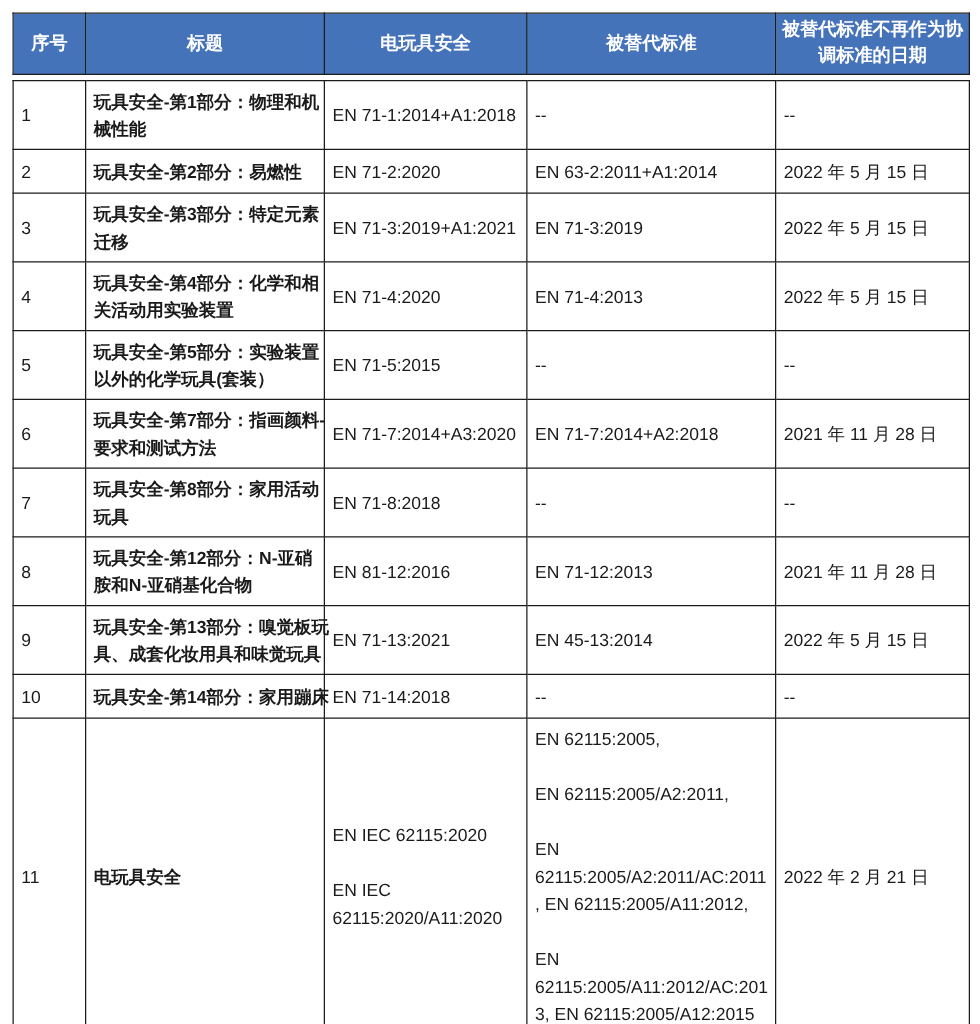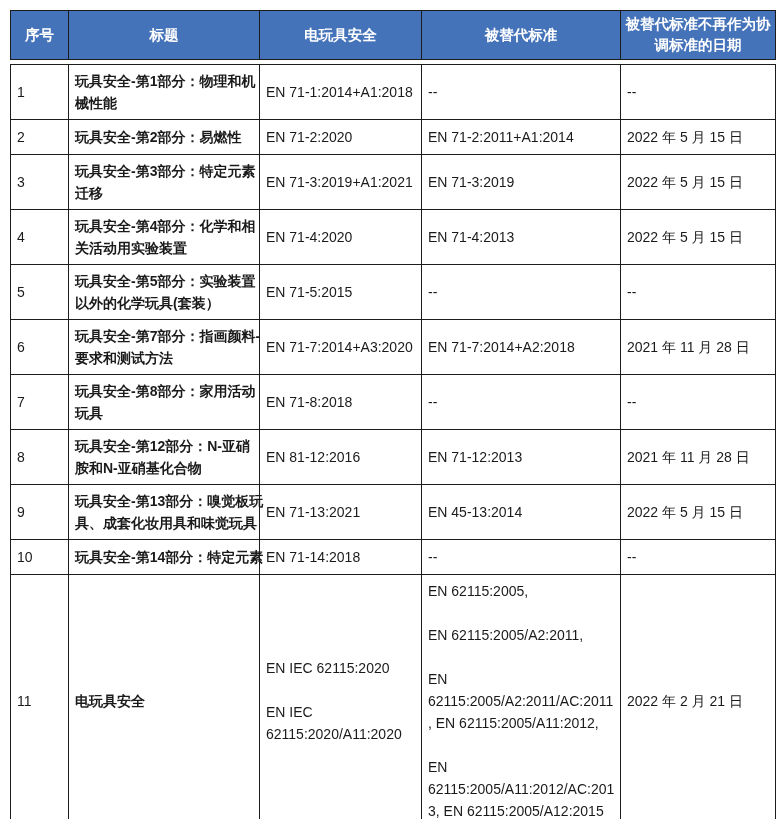--- a/index.html
+++ b/index.html
@@ -105,21 +105,21 @@
           <td class="col-ref">EN 71-1:2014+A1:2018</td>
           <td class="col-replaced">--</td>
           <td class="col-date">--</td>
         </tr>
         <tr>
           <td class="col-no">2</td>
           <td class="col-title cjk">
             <div class="line">玩具安全-第2部分：易燃性</div>
           </td>
           <td class="col-ref">EN 71-2:2020</td>
-          <td class="col-replaced">EN 71-2:2011+A1:2014</td>
+          <td class="col-replaced">EN 63-2:2011+A1:2014</td>
           <td class="col-date">2022 年 5 月 15 日</td>
         </tr>
         <tr>
           <td class="col-no">3</td>
           <td class="col-title cjk">
             <div class="line">玩具安全-第3部分：特定元素</div>
             <div class="line">迁移</div>
           </td>
           <td class="col-ref">EN 71-3:2019+A1:2021</td>
           <td class="col-replaced">EN 71-3:2019</td>
@@ -181,21 +181,21 @@
             <div class="line">玩具安全-第13部分：嗅觉板玩</div>
             <div class="line">具、成套化妆用具和味觉玩具</div>
           </td>
           <td class="col-ref">EN 71-13:2021</td>
           <td class="col-replaced">EN 45-13:2014</td>
           <td class="col-date">2022 年 5 月 15 日</td>
         </tr>
         <tr>
           <td class="col-no">10</td>
           <td class="col-title cjk">
-            <div class="line">玩具安全-第14部分：特定元素</div>
+            <div class="line">玩具安全-第14部分：家用蹦床</div>
           </td>
           <td class="col-ref">EN 71-14:2018</td>
           <td class="col-replaced">--</td>
           <td class="col-date">--</td>
         </tr>
         <tr>
           <td class="col-no">11</td>
           <td class="col-title cjk">
             <div class="line">电玩具安全</div>
           </td>

